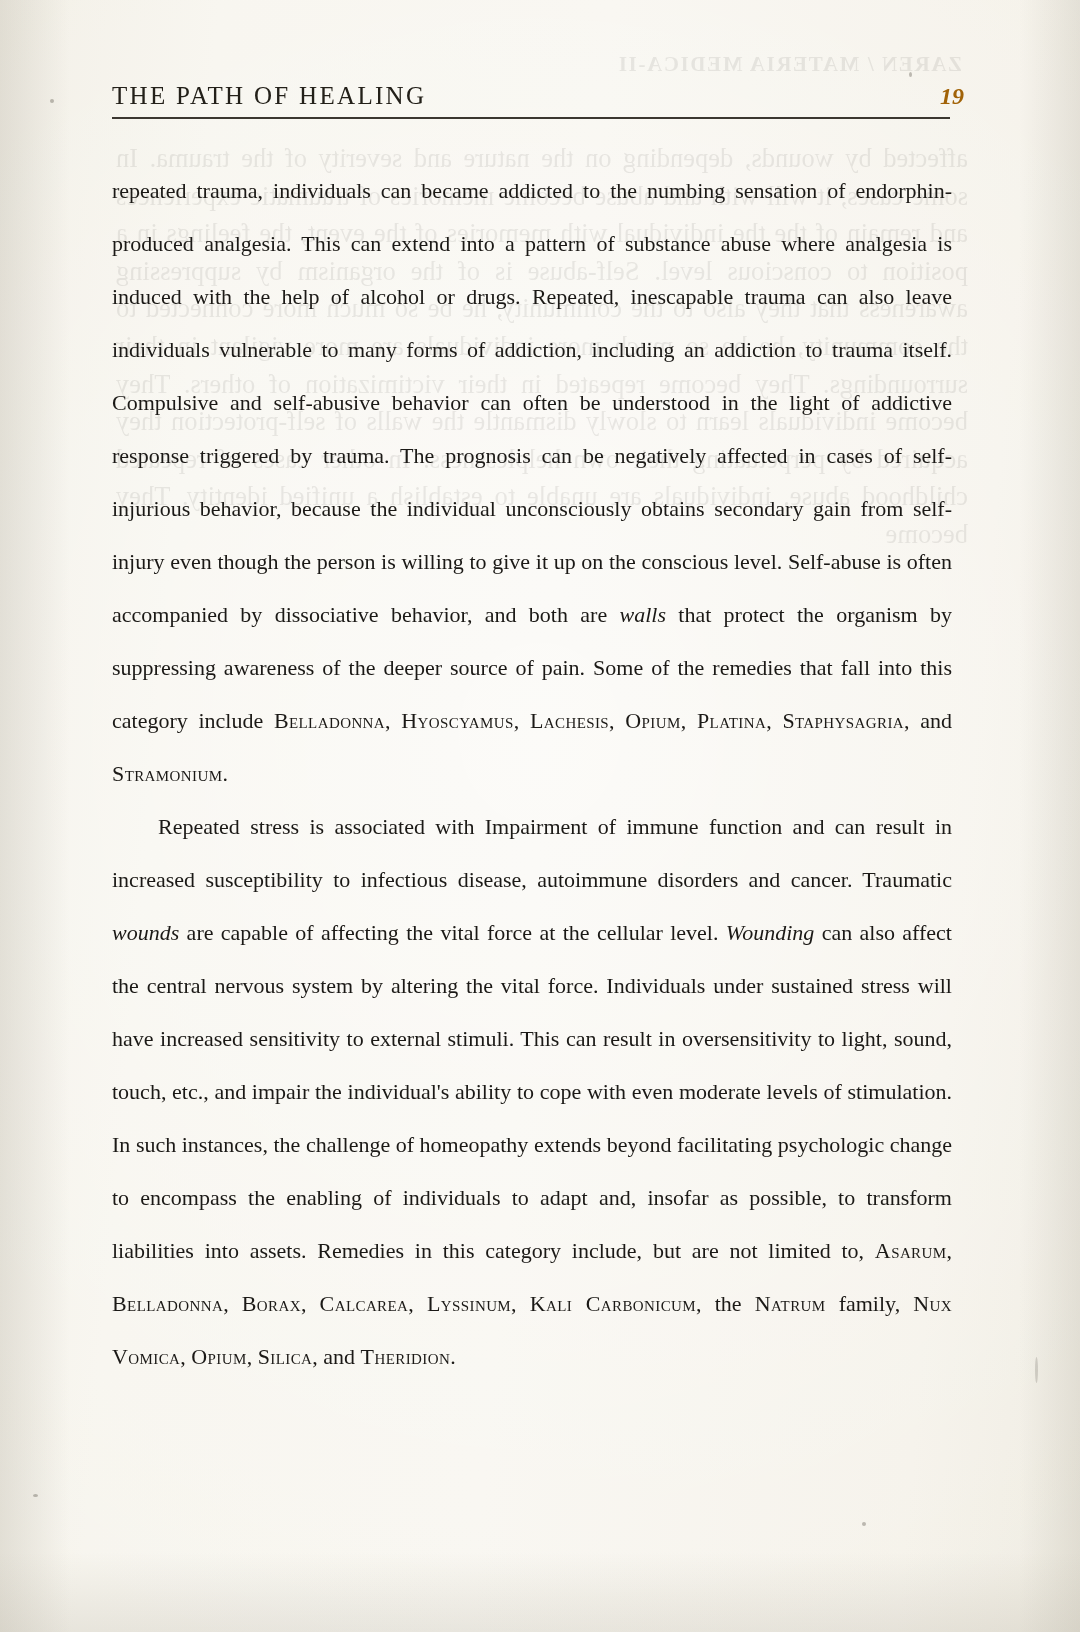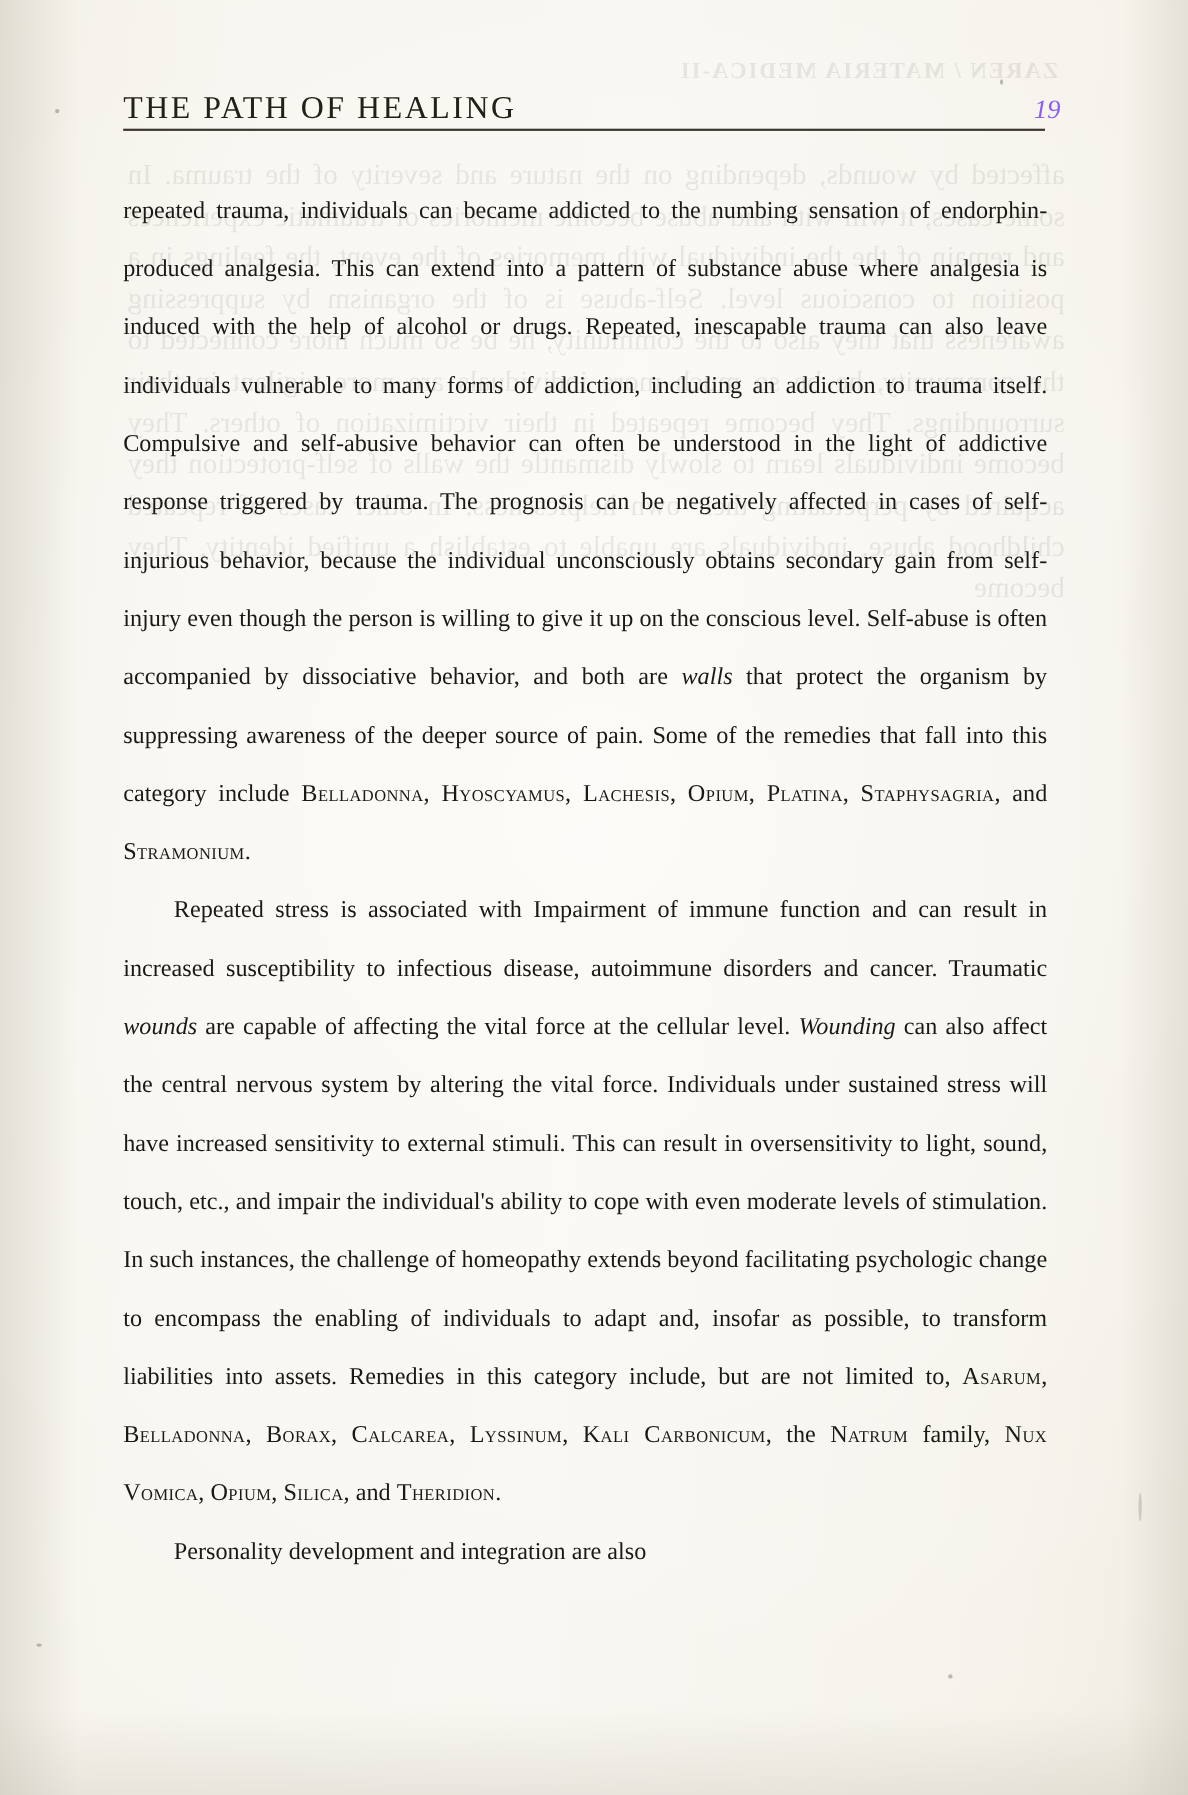--- a/index.html
+++ b/index.html
@@ -84,29 +84,29 @@
   .running-head {
     position: absolute;
     top: 82px;
     left: 112px;
     width: 852px;
     display: flex;
     align-items: baseline;
     justify-content: space-between;
   }
   .running-head-title {
-    font-size: 29px;
+    font-size: 25px;
     letter-spacing: 2.3px;
     color: #232019;
   }
   .folio {
     font-size: 24px;
     font-style: italic;
-    font-weight: 400;
-    color: #8b5cf6;
+    font-weight: 700;
+    color: #a16207;
   }
 
   .head-rule {
     position: absolute;
     top: 117px;
     left: 112px;
     width: 838px;
     height: 2px;
     background: #2a2620;
     opacity: 0.92;
@@ -165,21 +165,20 @@
     <div class="running-head">
       <div class="running-head-title">THE PATH OF HEALING</div>
       <div class="folio">19</div>
     </div>
 
     <div class="head-rule"></div>
 
     <div class="body-block" id="body-block">
         <p><span>repeated trauma, individuals can became addicted to the numbing sensation of endorphin-produced analgesia. This can extend into a pattern of substance abuse where analgesia is induced with the help of alcohol or drugs. Repeated, inescapable trauma can also leave individuals vulnerable to many forms of addiction, including an addiction to trauma itself. Compulsive and self-abusive behavior can often be understood in the light of addictive response triggered by trauma. The prognosis can be negatively affected in cases of self-injurious behavior, because the individual unconsciously obtains secondary gain from self-injury even though the person is willing to give it up on the conscious level. Self-abuse is often accompanied by dissociative behavior, and both are </span><i>walls</i><span> that protect the organism by suppressing awareness of the deeper source of pain. Some of the remedies that fall into this category include </span><span class="sc">Belladonna</span><span>, </span><span class="sc">Hyoscyamus</span><span>, </span><span class="sc">Lachesis</span><span>, </span><span class="sc">Opium</span><span>, </span><span class="sc">Platina</span><span>, </span><span class="sc">Staphysagria</span><span>, and </span><span class="sc">Stramonium</span><span>.</span></p>
         <p class="indent"><span>Repeated stress is associated with </span><b>Impairment of immune function</b><span> and can result in increased susceptibility to infectious disease, autoimmune disorders and cancer. Traumatic </span><i>wounds</i><span> are capable of affecting the vital force at the cellular level. </span><i>Wounding</i><span> can also affect the central nervous system by altering the vital force. Individuals under sustained stress will have increased sensitivity to external stimuli. This can result in oversensitivity to light, sound, touch, etc., and impair the individual's ability to cope with even moderate levels of stimulation. In such instances, the challenge of homeopathy extends beyond facilitating psychologic change to encompass the enabling of individuals to adapt and, insofar as possible, to transform liabilities into assets. Remedies in this category include, but are not limited to, </span><span class="sc">Asarum</span><span>, </span><span class="sc">Belladonna</span><span>, </span><span class="sc">Borax</span><span>, </span><span class="sc">Calcarea</span><span>, </span><span class="sc">Lyssinum</span><span>, </span><span class="sc">Kali Carbonicum</span><span>, the </span><span class="sc">Natrum</span><span> family, </span><span class="sc">Nux Vomica</span><span>, </span><span class="sc">Opium</span><span>, </span><span class="sc">Silica</span><span>, and </span><span class="sc">Theridion</span><span>.</span></p>
-        <p class="indent"><b>Personality development</b><span> and integration are also</span></p>
       </div>
 
   </div>
 
   <div class="edge-shade-left"></div>
   <div class="edge-shade-right"></div>
   <div class="edge-shade-bottom"></div>
 
   <div class="speck" style="left:50px;top:99px;width:4px;height:4px;"></div>
   <div class="speck" style="left:909px;top:72px;width:3px;height:5px;"></div>

